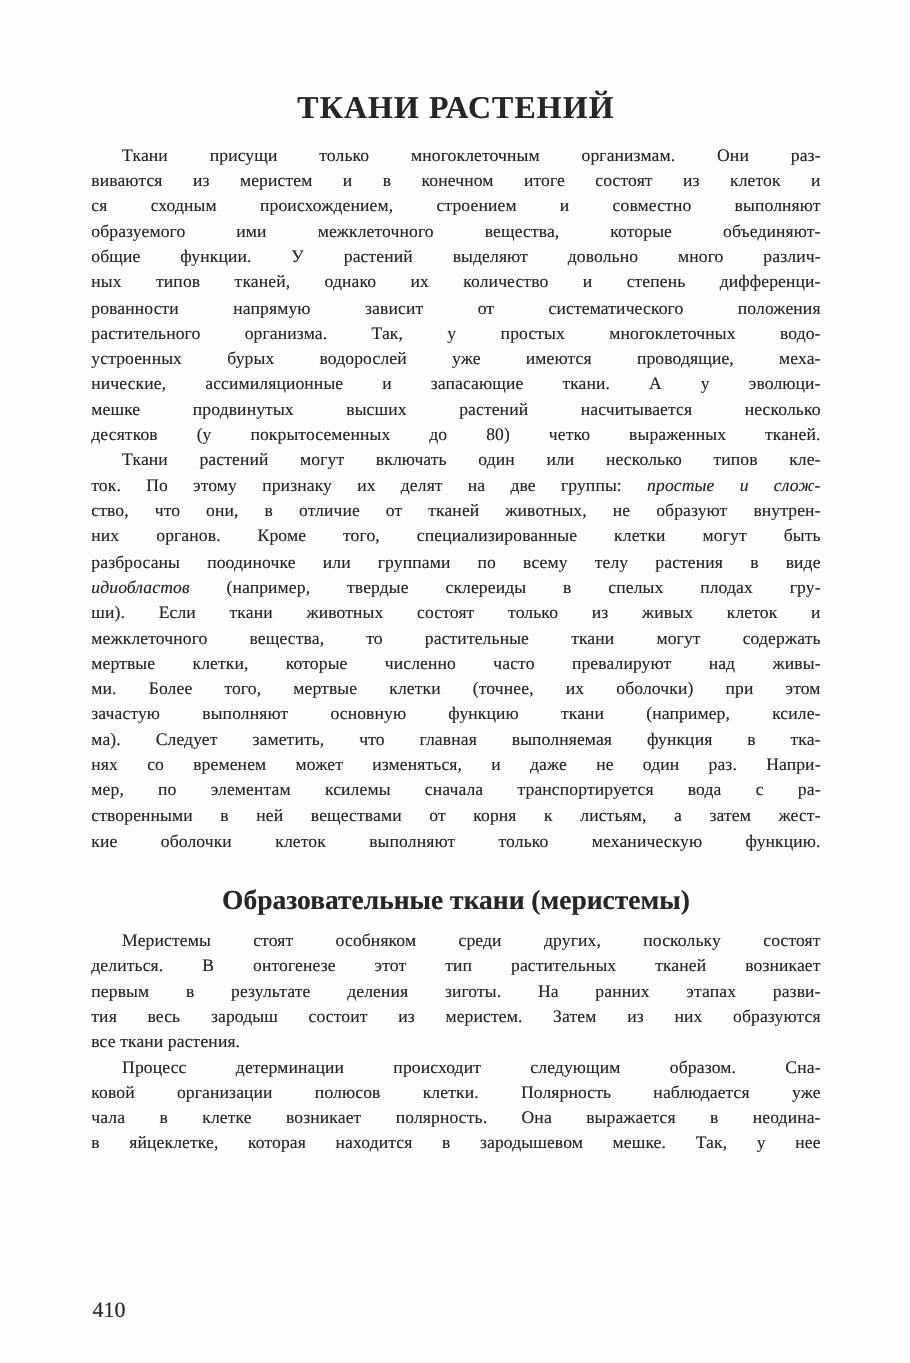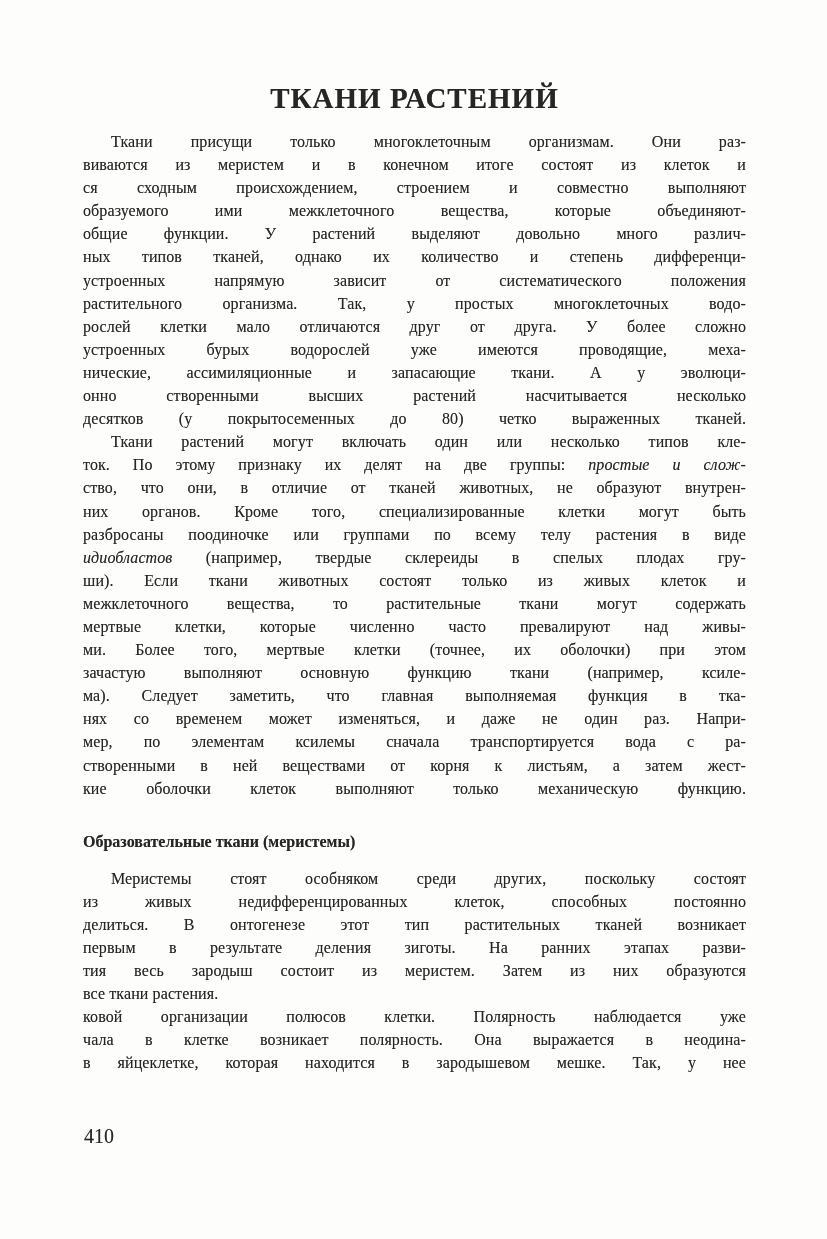--- a/index.html
+++ b/index.html
@@ -28,23 +28,24 @@
   .chapter-title {
     font-size: 29px;
     line-height: 29px;
     font-weight: 700;
     text-align: center;
     letter-spacing: 1px;
     margin: 0 0 17px 0;
     text-shadow: 0 0 0.5px rgba(38,38,38,0.55);
   }
   .section-heading {
-    font-size: 16px;
+    font-size: 25px;
     line-height: 27px;
     font-weight: 700;
+    text-align: center;
     margin: 28px 0 12px 0;
     text-shadow: 0 0 0.5px rgba(38,38,38,0.55);
   }
   .paragraph {
     margin: 0;
   }
   .line {
     font-size: 16px;
     line-height: 23.1px;
     letter-spacing: 0.1px;
@@ -55,46 +56,45 @@
   .line.first {
     text-indent: 28px;
   }
   .line.no-justify {
     text-align: center;
     text-align-last: left;
   }
   .page-number {
     position: absolute;
     left: 84px;
-    top: 1125px;
+    top: 1180px;
     font-size: 20px;
     line-height: 23px;
     text-shadow: 0 0 0.4px rgba(38,38,38,0.45);
   }
 </style>
 </head>
 <body>
 
 <div class="page">
   <div class="text-column">
     <h1 class="chapter-title">ТКАНИ РАСТЕНИЙ</h1>
     <section class="paragraphs" id="intro-paragraphs">
         <div class="paragraph">
           <div class="line first">Ткани присущи только многоклеточным организмам. Они раз-</div>
           <div class="line">виваются из меристем и в конечном итоге состоят из клеток и</div>
           <div class="line">ся сходным происхождением, строением и совместно выполняют</div>
           <div class="line">образуемого ими межклеточного вещества, которые объединяют-</div>
           <div class="line">общие функции. У растений выделяют довольно много различ-</div>
           <div class="line">ных типов тканей, однако их количество и степень дифференци-</div>
-          <div class="line">устроенных напрямую зависит от систематического положения</div>
+          <div class="line">рованности напрямую зависит от систематического положения</div>
           <div class="line">растительного организма. Так, у простых многоклеточных водо-</div>
-          <div class="line">рослей клетки мало отличаются друг от друга. У более сложно</div>
           <div class="line">устроенных бурых водорослей уже имеются проводящие, меха-</div>
           <div class="line">нические, ассимиляционные и запасающие ткани. А у эволюци-</div>
-          <div class="line">онно створенными высших растений насчитывается несколько</div>
+          <div class="line">мешке продвинутых высших растений насчитывается несколько</div>
           <div class="line">десятков (у покрытосеменных до 80) четко выраженных тканей.</div>
         </div>
         <div class="paragraph">
           <div class="line first">Ткани растений могут включать один или несколько типов кле-</div>
           <div class="line">ток. По этому признаку их делят на две группы: <i>простые и слож-</i></div>
           <div class="line">ство, что они, в отличие от тканей животных, не образуют внутрен-</div>
           <div class="line">них органов. Кроме того, специализированные клетки могут быть</div>
           <div class="line">разбросаны поодиночке или группами по всему телу растения в виде</div>
           <div class="line"><i>идиобластов</i> (например, твердые склереиды в спелых плодах гру-</div>
           <div class="line">ши). Если ткани животных состоят только из живых клеток и</div>
@@ -106,27 +106,27 @@
           <div class="line">нях со временем может изменяться, и даже не один раз. Напри-</div>
           <div class="line">мер, по элементам ксилемы сначала транспортируется вода с ра-</div>
           <div class="line">створенными в ней веществами от корня к листьям, а затем жест-</div>
           <div class="line">кие оболочки клеток выполняют только механическую функцию.</div>
         </div>
       </section>
     <h2 class="section-heading">Образовательные ткани (меристемы)</h2>
     <section class="paragraphs" id="section-paragraphs">
         <div class="paragraph">
           <div class="line first">Меристемы стоят особняком среди других, поскольку состоят</div>
-          <div class="line">из живых недифференцированных клеток, способных постоянно</div>
           <div class="line">делиться. В онтогенезе этот тип растительных тканей возникает</div>
           <div class="line">первым в результате деления зиготы. На ранних этапах разви-</div>
           <div class="line">тия весь зародыш состоит из меристем. Затем из них образуются</div>
           <div class="line no-justify">все ткани растения.</div>
         </div>
         <div class="paragraph">
+          <div class="line first">Процесс детерминации происходит следующим образом. Сна-</div>
           <div class="line">ковой организации полюсов клетки. Полярность наблюдается уже</div>
           <div class="line">чала в клетке возникает полярность. Она выражается в неодина-</div>
           <div class="line">в яйцеклетке, которая находится в зародышевом мешке. Так, у нее</div>
         </div>
       </section>
   </div>
   <div class="page-number">410</div>
 </div>
 
 </body></html>

